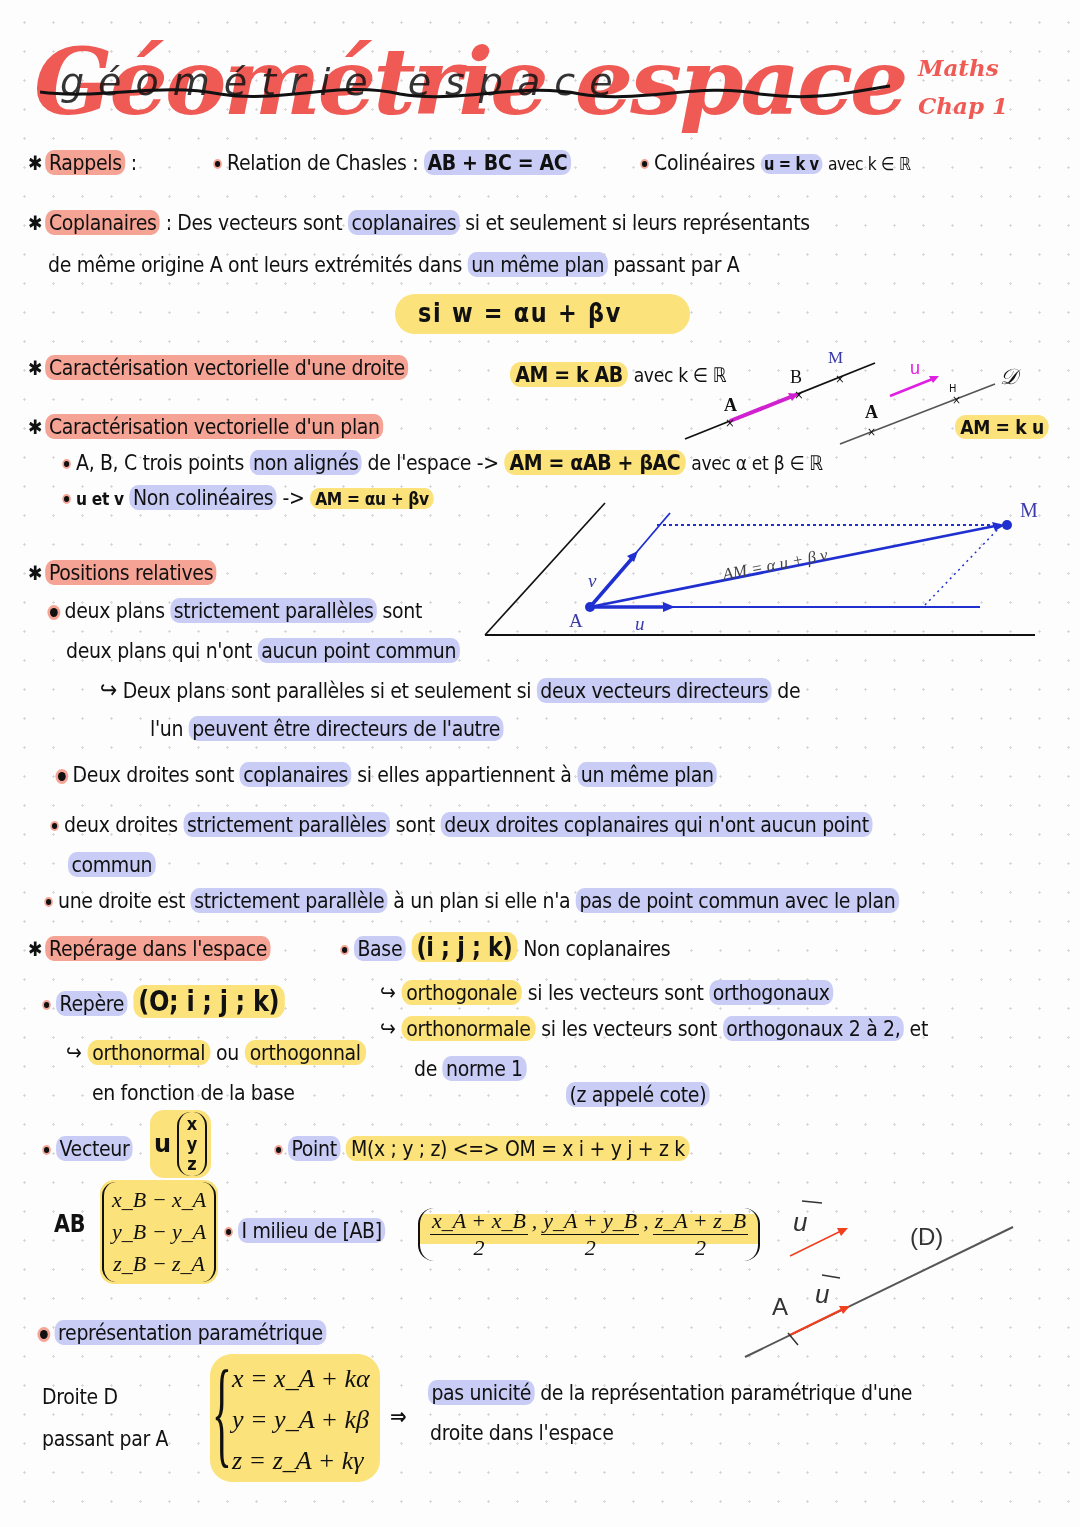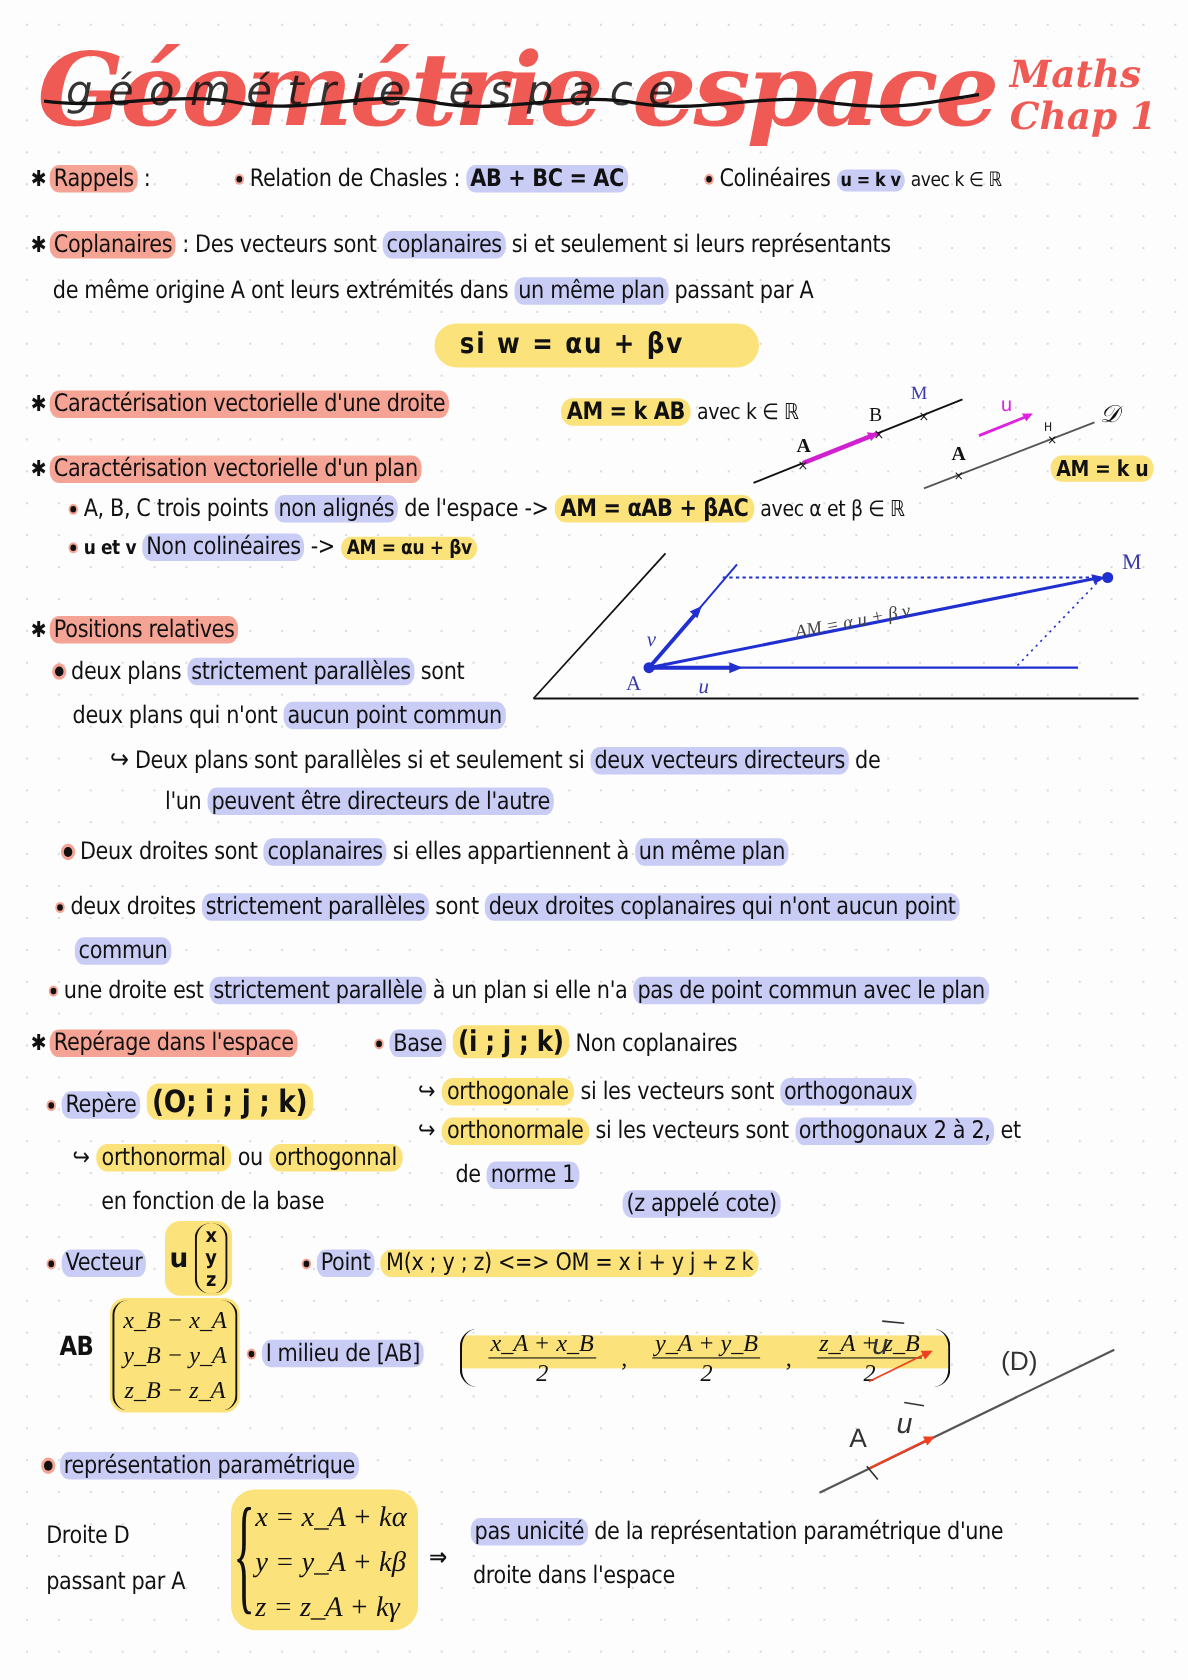--- a/index.html
+++ b/index.html
@@ -20,21 +20,21 @@
   .star{font-size:20px;margin-right:4px;}
   .dot{display:inline-block;width:9px;height:9px;border-radius:50%;background:#111;box-shadow:0 0 0 3px #f4a394;margin-right:8px;vertical-align:middle;}
   .dot.small{width:6px;height:6px;box-shadow:0 0 0 2px #f4a394;}
   .title{
     font-family:"DejaVu Serif",serif;font-weight:bold;font-style:italic;
     font-size:92px;color:#ef5a55;letter-spacing:-3px;
   }
   .title-script{
     font-family:"DejaVu Sans",sans-serif;font-size:38px;color:#111;letter-spacing:14px;font-style:italic;
   }
-  .chap{font-family:"DejaVu Serif",serif;font-weight:bold;font-style:italic;font-size:34px;color:#ef5a55;line-height:36px;}
+  .chap{font-family:"DejaVu Serif",serif;font-weight:bold;font-style:italic;font-size:23px;color:#ef5a55;line-height:36px;}
   .math{font-family:"Liberation Serif",serif;font-style:italic;font-size:22px;}
   .matrix{display:inline-flex;flex-direction:column;align-items:center;border-left:2px solid #111;border-right:2px solid #111;border-radius:14px;padding:2px 8px;}
   .frac{display:inline-flex;flex-direction:column;align-items:center;vertical-align:middle;margin:0 4px;}
   .frac .num{border-bottom:1.5px solid #111;padding:0 2px;}
 </style>
 </head>
 <body>
 
 <div class="abs title" style="left:34px;top:28px;">Géométrie espace</div>
 <svg class="abs" style="left:40px;top:60px;" width="860" height="60" viewBox="0 0 860 60">
@@ -252,21 +252,21 @@
 <div class="abs" style="left:100px;top:1180px;background:#fbe27a;border-radius:14px;padding:2px 2px;">
   <span class="matrix math" style="line-height:32px;">
     <span>x_B − x_A</span>
     <span>y_B − y_A</span>
     <span>z_B − z_A</span>
   </span>
 </div>
 <div class="abs hand" style="left:226px;top:1218px;">
   <span class="dot small"></span><span class="hl-blue">I milieu de [AB]</span>
 </div>
-<div class="abs math" style="left:418px;top:1208px;display:flex;align-items:center;border-left:2px solid #111;border-right:2px solid #111;border-radius:16px;padding:0 20px;background:linear-gradient(#fbe27a,#fbe27a) no-repeat 0 6px/100% 30px;gap:19px;">
+<div class="abs math" style="left:418px;top:1208px;display:flex;border-left:2px solid #111;border-right:2px solid #111;border-radius:16px;padding:0 6px;background:linear-gradient(#fbe27a,#fbe27a) no-repeat 0 6px/100% 30px;">
   <span class="frac">
       <span class="num">x_A + x_B</span>
       <span>2</span>
     </span>,
   <span class="frac">
       <span class="num">y_A + y_B</span>
       <span>2</span>
     </span>,
   <span class="frac">
       <span class="num">z_A + z_B</span>

